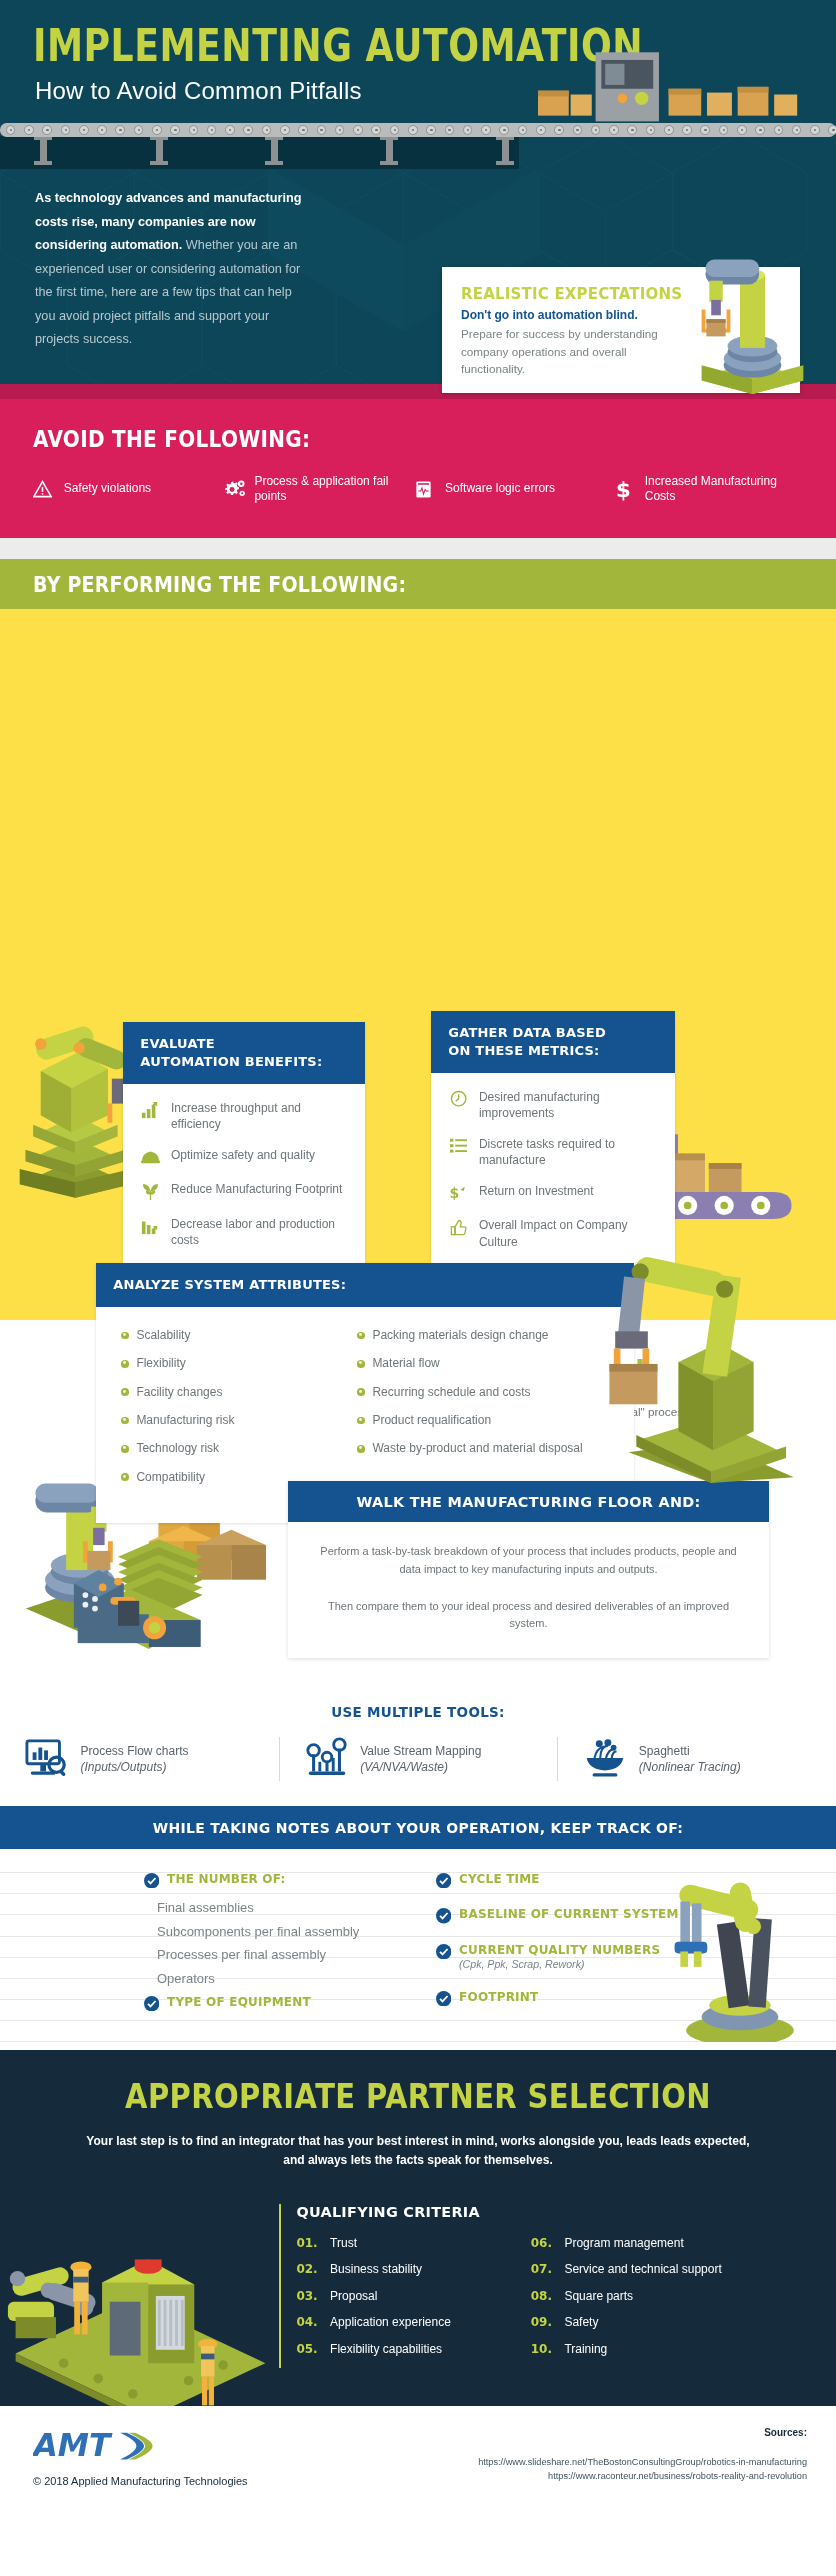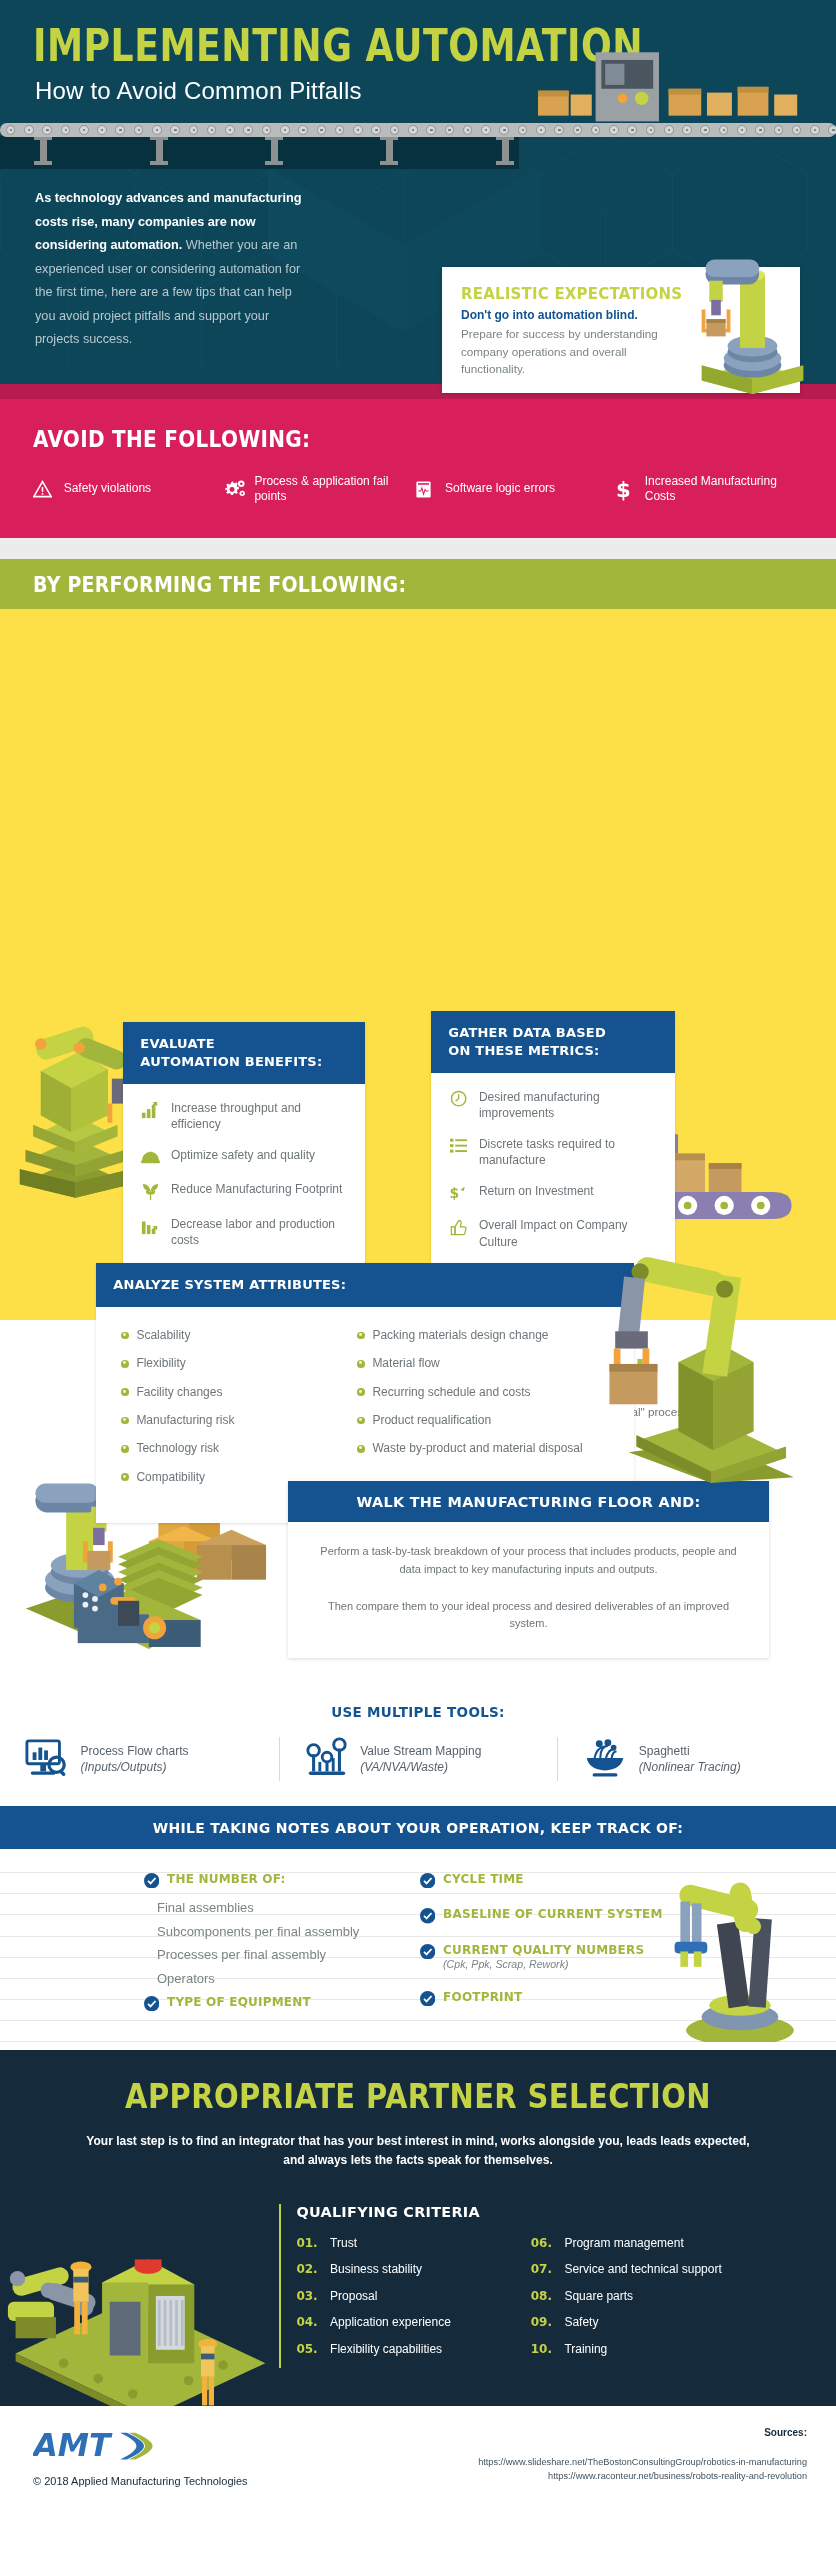--- a/index.html
+++ b/index.html
@@ -405,21 +405,21 @@
     position: absolute;
     left: 0; right: 0;
     height: 1px;
     background: #e8e8e8;
   }
   .notes-cols {
     position: relative;
     z-index: 2;
     display: flex;
     padding-left: 144px;
-    gap: 26px;
+    gap: 42px;
   }
   .ncol { width: 250px; }
   .nhead {
     display: flex; align-items: flex-start; gap: 7.7px;
     margin-bottom: 11.5px;
   }
   .nhead .chk { flex: 0 0 auto; width: 15.4px; height: 15.4px; margin-top: 1px; }
   .nhead .ntxt {
     color: #a3b63c;
     font-family: "DejaVu Sans", sans-serif;

